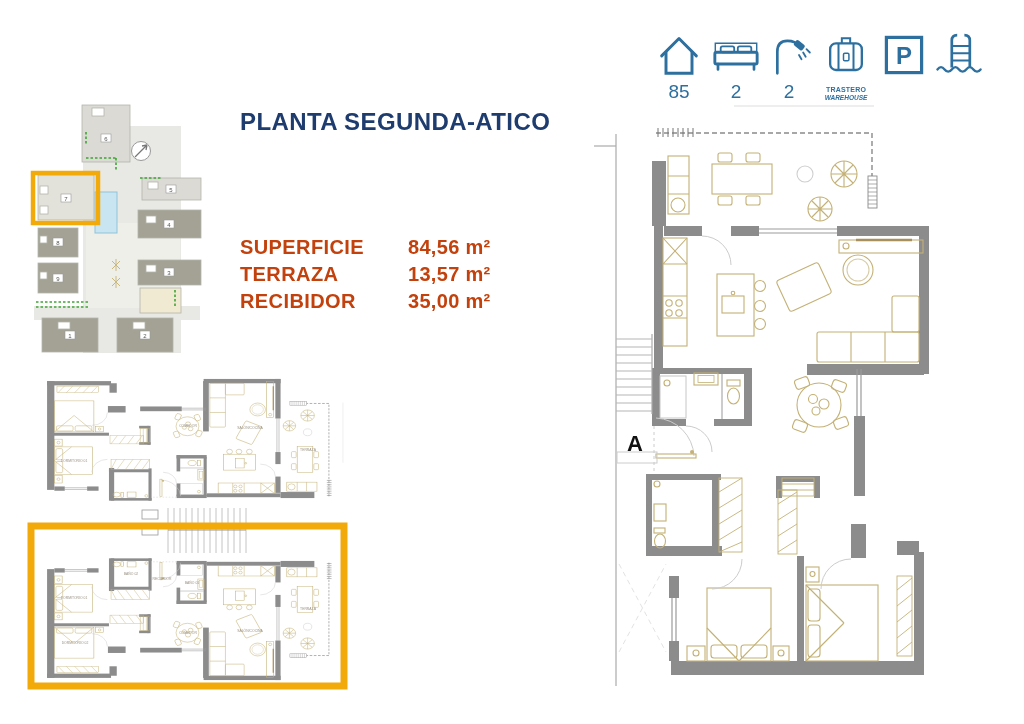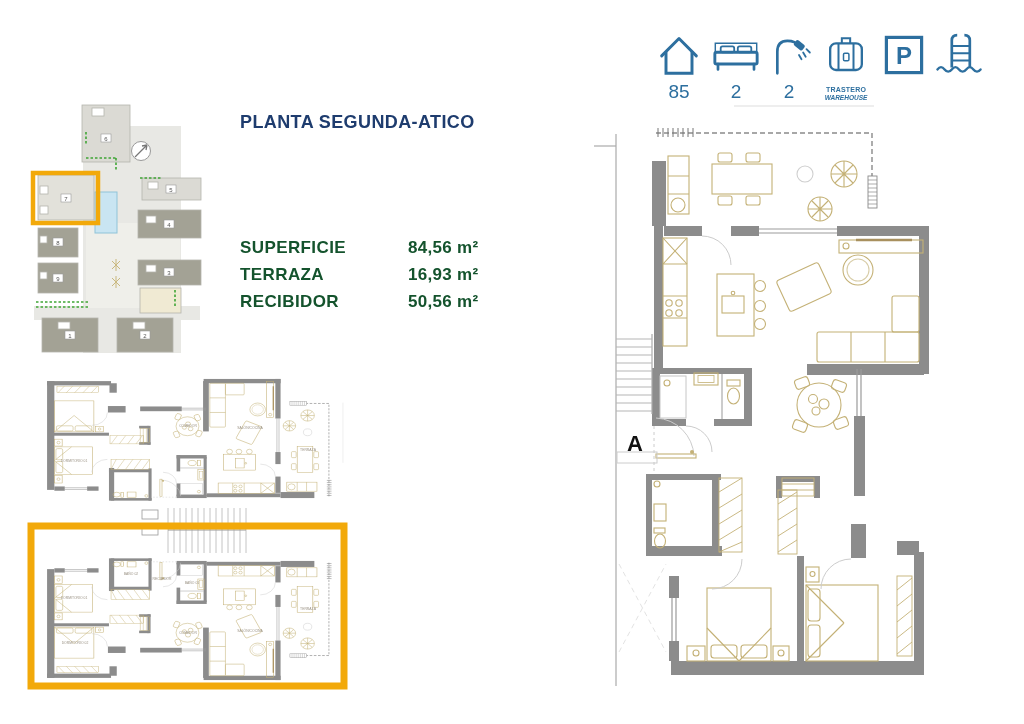--- a/index.html
+++ b/index.html
@@ -8,22 +8,22 @@
     font-family:"Liberation Sans", sans-serif;
   }
   .abs{position:absolute;}
   
   .amenities{left:650px;top:28px;width:345px;display:flex;align-items:flex-start;}
   .amenity{display:flex;flex-direction:column;align-items:center;}
   .amenity .num{font-size:19px;font-weight:normal;color:#2D6F9F;line-height:18px;margin-top:1px;}
   .amenity .tx1{font-size:7px;font-weight:bold;color:#2D6F9F;letter-spacing:.2px;line-height:8px;margin-top:4px;}
   .amenity .tx2{font-size:6.5px;font-style:italic;font-weight:bold;color:#2D6F9F;line-height:8px;}
   
-  .title{left:240px;top:106px;color:#1E3C6E;font-weight:bold;font-size:18px;line-height:32px;letter-spacing:.4px;}
-  .measures{left:240px;top:234px;color:#14532d;font-weight:bold;font-size:17px;}
+  .title{left:240px;top:106px;color:#1E3C6E;font-weight:bold;font-size:24px;line-height:32px;letter-spacing:.4px;}
+  .measures{left:240px;top:234px;color:#c2410c;font-weight:bold;font-size:20px;}
   .measure-row{display:flex;height:27px;align-items:center;}
   .measure-row .lbl{width:168px;letter-spacing:.4px;}
   .measure-row .val{letter-spacing:.3px;}
   svg{display:block;}
 </style>
 </head>
 <body>
 
 <div class="abs amenities">
   <div class="amenity" style="width:58px">
@@ -81,25 +81,25 @@
   <div>PLANTA SEGUNDA-ATICO</div>
 </div>
 
 <div class="abs measures">
   <div class="measure-row">
     <div class="lbl">SUPERFICIE</div>
     <div class="val">84,56 m²</div>
   </div>
   <div class="measure-row">
     <div class="lbl">TERRAZA</div>
-    <div class="val">16,93 m²</div>
+    <div class="val">13,57 m²</div>
   </div>
   <div class="measure-row">
     <div class="lbl">RECIBIDOR</div>
-    <div class="val">50,56 m²</div>
+    <div class="val">35,00 m²</div>
   </div>
 </div>
 
 <svg class="abs" style="left:593px;top:104px" width="352" height="604" viewBox="0 0 350 604">
   <defs>
     <g id="apt">
 
       <path d="M140,2 H280" stroke="#DDD" stroke-width="1"></path>
 
       <polyline points="62,29 278,29 278,72" fill="none" stroke="#8A8A8A" stroke-width="1.4" stroke-dasharray="5,3"></polyline>

